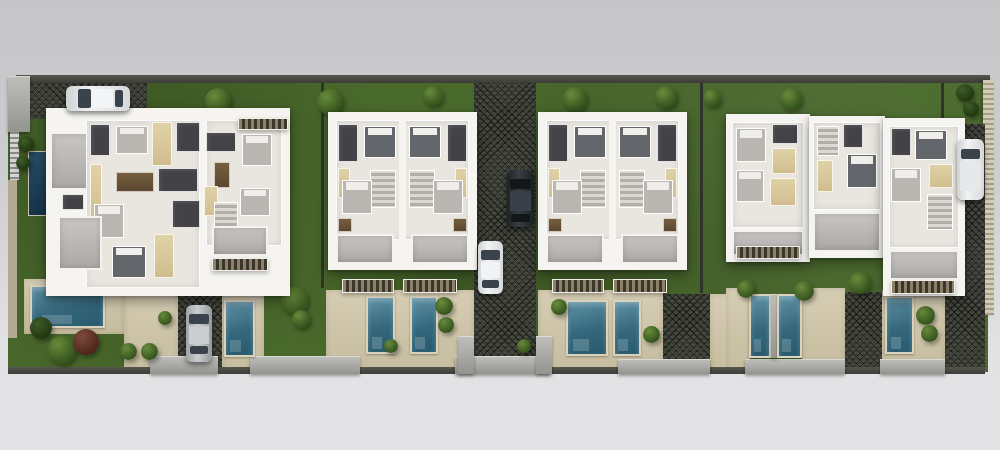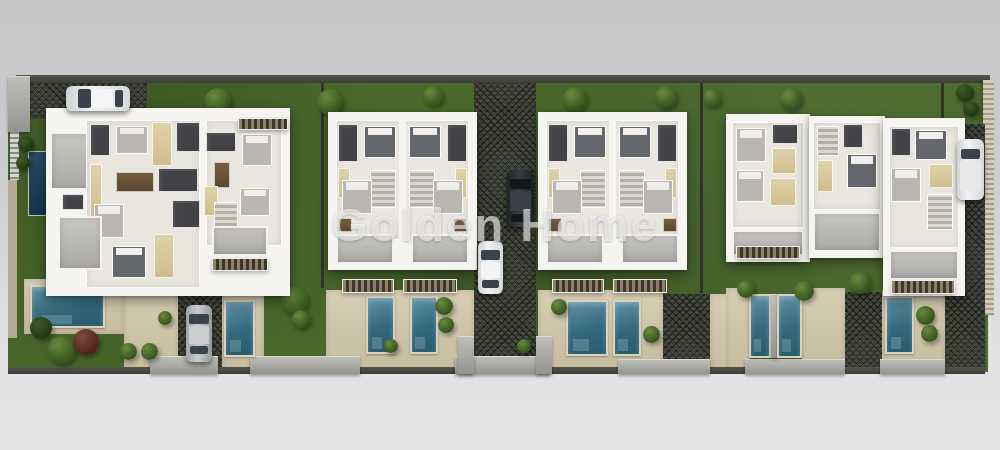--- a/index.html
+++ b/index.html
@@ -258,14 +258,13 @@
       <div class="obj t-carSilver" style="left: 186px; top: 305px; width: 26px; height: 57px;">
         <div class="obj t-glass" style="left: 3px; top: 9px; width: 20px; height: 10px;"></div>
         <div class="obj t-rect" style="left: 3px; top: 21px; width: 20px; height: 18px; background: rgb(202, 206, 209);"></div>
         <div class="obj t-glass" style="left: 4px; top: 41px; width: 18px; height: 8px;"></div>
       </div>
       <div class="obj t-carWhite" style="left: 957px; top: 139px; width: 27px; height: 61px;">
         <div class="obj t-glass" style="left: 4px; top: 10px; width: 19px; height: 10px;"></div>
         <div class="obj t-rect" style="left: 3px; top: 22px; width: 21px; height: 30px; background: rgb(230, 232, 233);"></div>
       </div>
     </div>
-  <div class="watermark">Golden Home</div>
 </div>
 
 </body></html>

